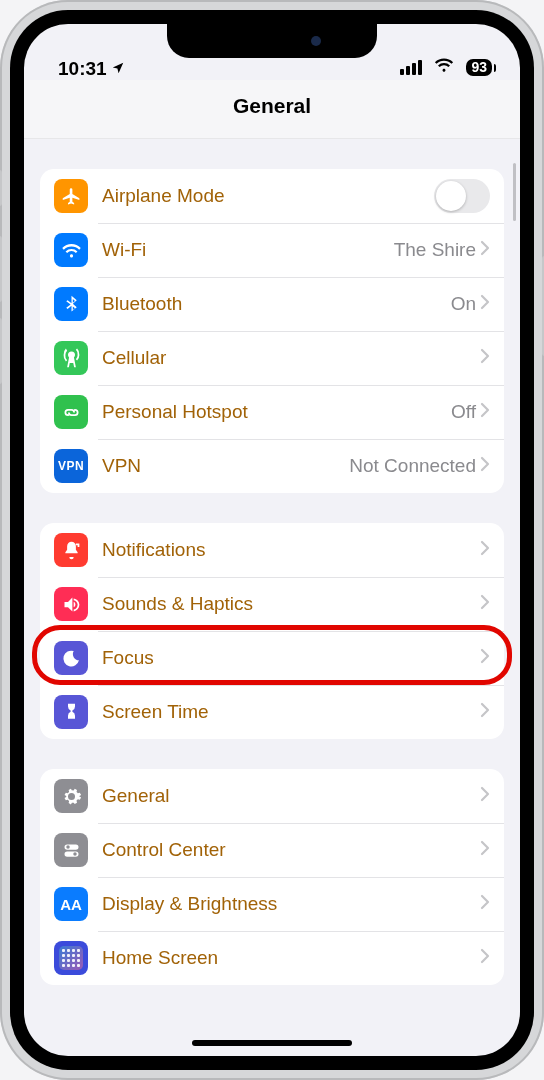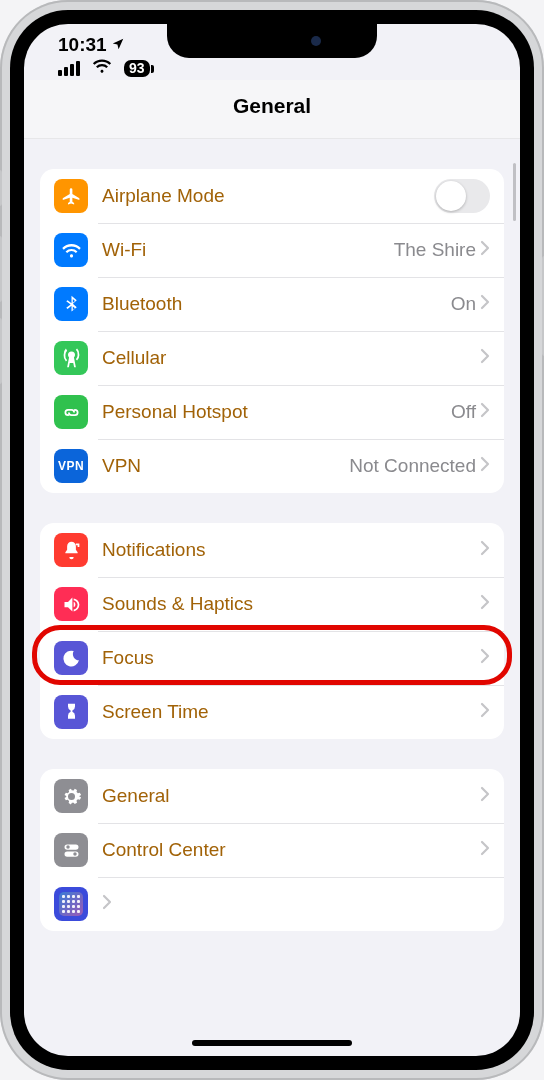--- a/index.html
+++ b/index.html
@@ -55,27 +55,26 @@
     position:absolute;
     right:56px;
     top:12px;
     width:10px;height:10px;border-radius:50%;
     background:#1a2a4a;
   }
   
   .status-bar {
     display: flex;
     justify-content: space-between;
-    align-items: flex-start;
+    align-items: flex-end;
     height: 56px;
     padding: 10px 28px 0 34px;
     font-size: 19px;
     font-weight: 700;
     color: #000;
-    flex-direction: column;
   }
   .status-left { display:flex; align-items:center; gap:4px;}
   .status-right { display:flex; align-items:center; gap:12px;}
   .loc-icon svg{width:14px;height:14px;}
   .signal-bars{display:flex;align-items:flex-end;gap:2px;}
   .signal-bars span{width:4px;background:#000;border-radius:1px;}
   .signal-bars span:nth-child(1){height:6px;}
   .signal-bars span:nth-child(2){height:9px;}
   .signal-bars span:nth-child(3){height:12px;}
   .signal-bars span:nth-child(4){height:15px;}
@@ -387,40 +386,50 @@
                   <rect x="4" y="13" width="16" height="6" rx="3"></rect>
                   <circle cx="16" cy="16" r="2" fill="#8e8e93"></circle>
                 </svg>
             </div>
             <span class="label">Control Center</span>
             <span class="chev"><svg viewBox="0 0 10 16" fill="none">
                   <path d="M2 2l6 6-6 6" stroke-width="2.2" stroke-linecap="round" stroke-linejoin="round"></path>
                 </svg></span>
           </div>
           <div class="row">
+            <div class="app-icon c-blue2">
+              <span class="aa-text">AA</span>
+            </div>
+            <span class="label">Display &amp; Brightness</span>
+            <span class="chev"><svg viewBox="0 0 10 16" fill="none">
+                  <path d="M2 2l6 6-6 6" stroke-width="2.2" stroke-linecap="round" stroke-linejoin="round"></path>
+                </svg></span>
+          </div>
+          <div class="row">
             <div class="app-icon" style="background:#3b4bdb;">
               <div class="homegrid">
                 <span></span>
                   <span></span>
                   <span></span>
                   <span></span>
                 <span></span>
                   <span></span>
                   <span></span>
                   <span></span>
                 <span></span>
                   <span></span>
                   <span></span>
                   <span></span>
                 <span></span>
                   <span></span>
                   <span></span>
                   <span></span>
               </div>
             </div>
+            <span class="label">Home Screen</span>
             <span class="chev"><svg viewBox="0 0 10 16" fill="none">
                   <path d="M2 2l6 6-6 6" stroke-width="2.2" stroke-linecap="round" stroke-linejoin="round"></path>
                 </svg></span>
           </div>
         </div>
 
       </div>
 
       <div class="home-indicator"></div>
     </div>

